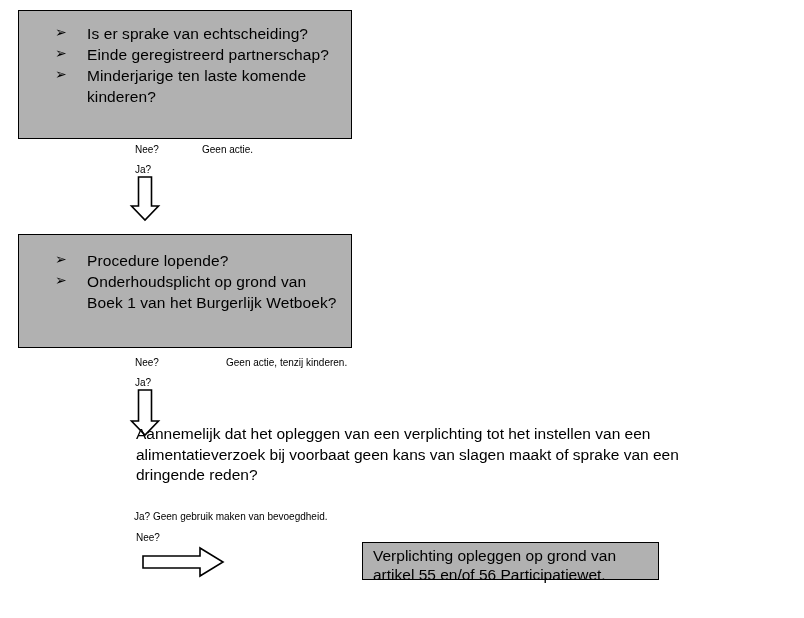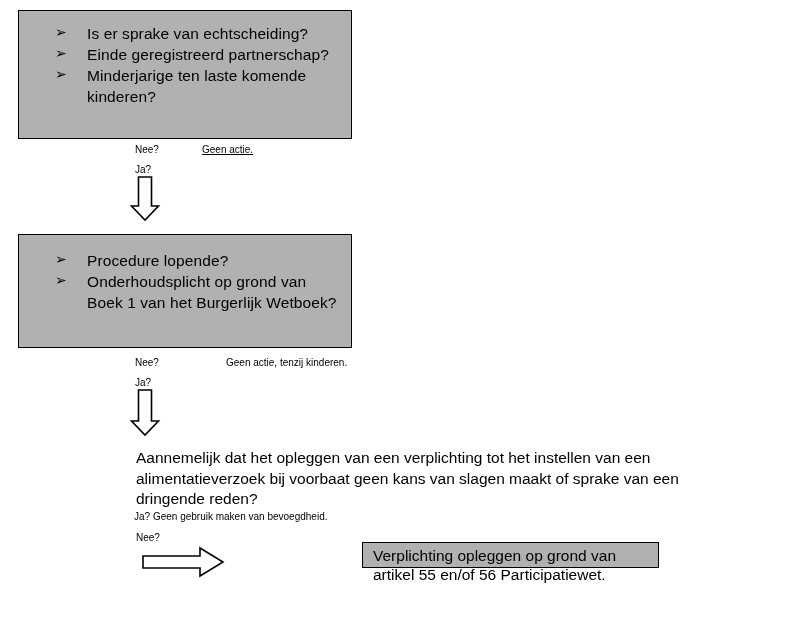--- a/index.html
+++ b/index.html
@@ -79,21 +79,21 @@
     left: 36px;
     top: 15px;
     width: 285px;
   }
 
   
   #box-result {
     left: 362px;
     top: 542px;
     width: 297px;
-    height: 26px;
+    height: 38px;
   }
   #box-result .result-text {
     position: absolute;
     left: 10px;
     top: 3px;
     width: 285px;
     font-size: 15.5px;
     line-height: 19px;
   }
 
@@ -104,30 +104,30 @@
     line-height: 21px;
     white-space: pre;
   }
   .text-wrap {
     position: absolute;
     font-size: 15.5px;
     line-height: 20.5px;
   }
 
   #label-nee-1   { left: 135px; top: 139px; }
-  #label-action-1{ left: 202px; top: 139px; text-decoration: underline; }
+  #label-action-1{ left: 202px; top: 139px; }
   #label-ja-1    { left: 135px; top: 159px; }
 
   #label-nee-2   { left: 135px; top: 352px; }
   #label-action-2{ left: 202px; top: 352px; margin-left: 24px; }
   #label-ja-2    { left: 135px; top: 372px; }
 
   #para-condition {
     left: 136px;
-    top: 448px;
+    top: 424px;
     width: 600px;
   }
   #label-ja-3 {
     left: 134px;
     top: 506px;
   }
   #label-nee-3 {
     left: 136px;
     top: 527px;
   }

